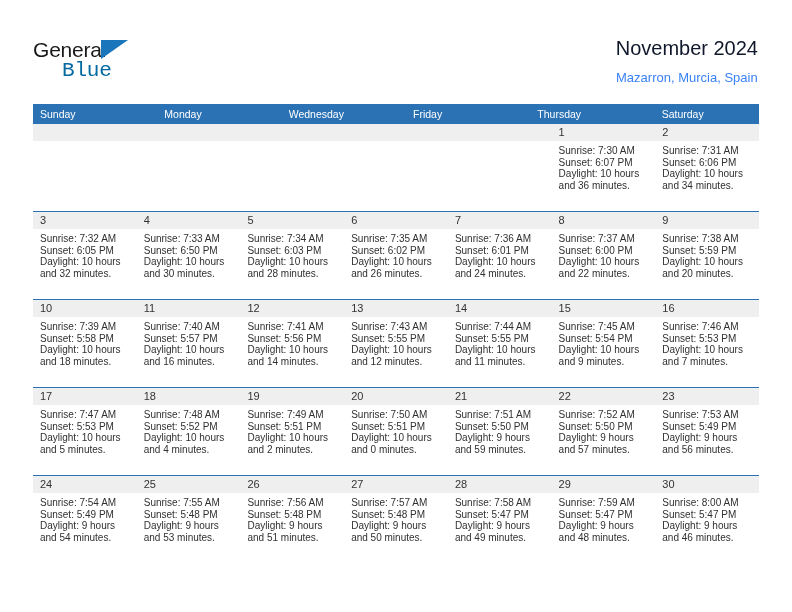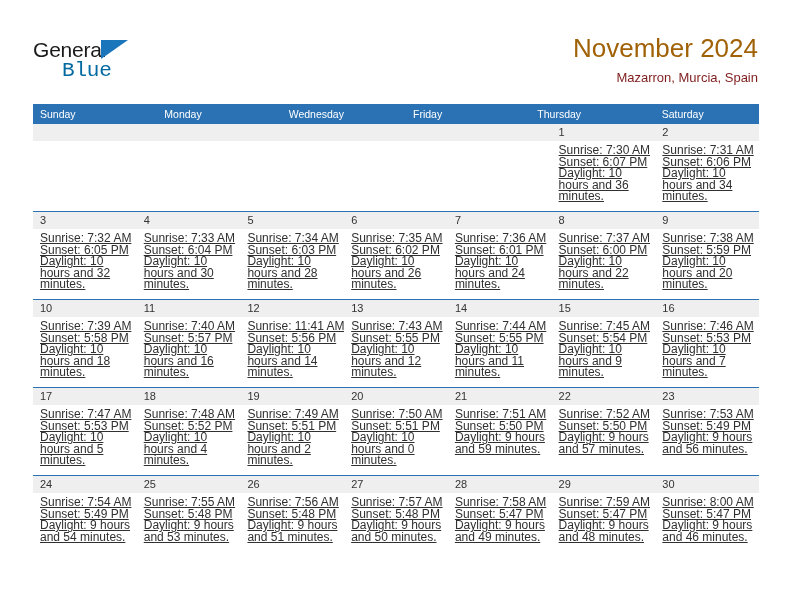--- a/index.html
+++ b/index.html
@@ -63,31 +63,32 @@
     color: #0369a1;
     font-family: Liberation Mono, monospace;
   }
   .title-block {
     position: absolute;
     right: 34px;
     top: 33px;
     text-align: right;
   }
   .cal-title {
-    font-size: 26px;
-    color: #a16207;
+    font-size: 20px;
+    color: #0f172a;
     line-height: 30px;
     white-space: nowrap;
   }
   .cal-subtitle {
     font-size: 13px;
-    color: #7f1d1d;
+    color: #3b82f6;
     line-height: 18px;
     margin-top: 6px;
     white-space: nowrap;
+    text-align: center;
   }
 
   
   .calendar {
     position: absolute;
     left: 33px;
     top: 104px;
     width: 726px;
   }
   .weekday-row {
@@ -128,24 +129,23 @@
     color: #333333;
     line-height: 17px;
     padding-left: 7px;
     box-sizing: border-box;
   }
   .day-cell.empty .day-num-strip {
     background: #efefef;
   }
   .day-info {
     padding: 4px 6px 0 7px;
-    font-size: 12px;
+    font-size: 10px;
     line-height: 11.6px;
     color: #303030;
-    text-decoration: underline;
   }
   .day-info div {
     white-space: nowrap;
   }
   .day-info .wrap {
     white-space: normal;
   }
 </style>
 </head>
 <body>
@@ -216,21 +216,21 @@
             <div class="day-info">
               <div>Sunrise: 7:32 AM</div>
               <div>Sunset: 6:05 PM</div>
               <div class="wrap">Daylight: 10 hours and 32 minutes.</div>
             </div>
           </div>
           <div class="day-cell">
             <div class="day-num-strip">4</div>
             <div class="day-info">
               <div>Sunrise: 7:33 AM</div>
-              <div>Sunset: 6:04 PM</div>
+              <div>Sunset: 6:50 PM</div>
               <div class="wrap">Daylight: 10 hours and 30 minutes.</div>
             </div>
           </div>
           <div class="day-cell">
             <div class="day-num-strip">5</div>
             <div class="day-info">
               <div>Sunrise: 7:34 AM</div>
               <div>Sunset: 6:03 PM</div>
               <div class="wrap">Daylight: 10 hours and 28 minutes.</div>
             </div>
@@ -281,21 +281,21 @@
             <div class="day-num-strip">11</div>
             <div class="day-info">
               <div>Sunrise: 7:40 AM</div>
               <div>Sunset: 5:57 PM</div>
               <div class="wrap">Daylight: 10 hours and 16 minutes.</div>
             </div>
           </div>
           <div class="day-cell">
             <div class="day-num-strip">12</div>
             <div class="day-info">
-              <div>Sunrise: 11:41 AM</div>
+              <div>Sunrise: 7:41 AM</div>
               <div>Sunset: 5:56 PM</div>
               <div class="wrap">Daylight: 10 hours and 14 minutes.</div>
             </div>
           </div>
           <div class="day-cell">
             <div class="day-num-strip">13</div>
             <div class="day-info">
               <div>Sunrise: 7:43 AM</div>
               <div>Sunset: 5:55 PM</div>
               <div class="wrap">Daylight: 10 hours and 12 minutes.</div>

